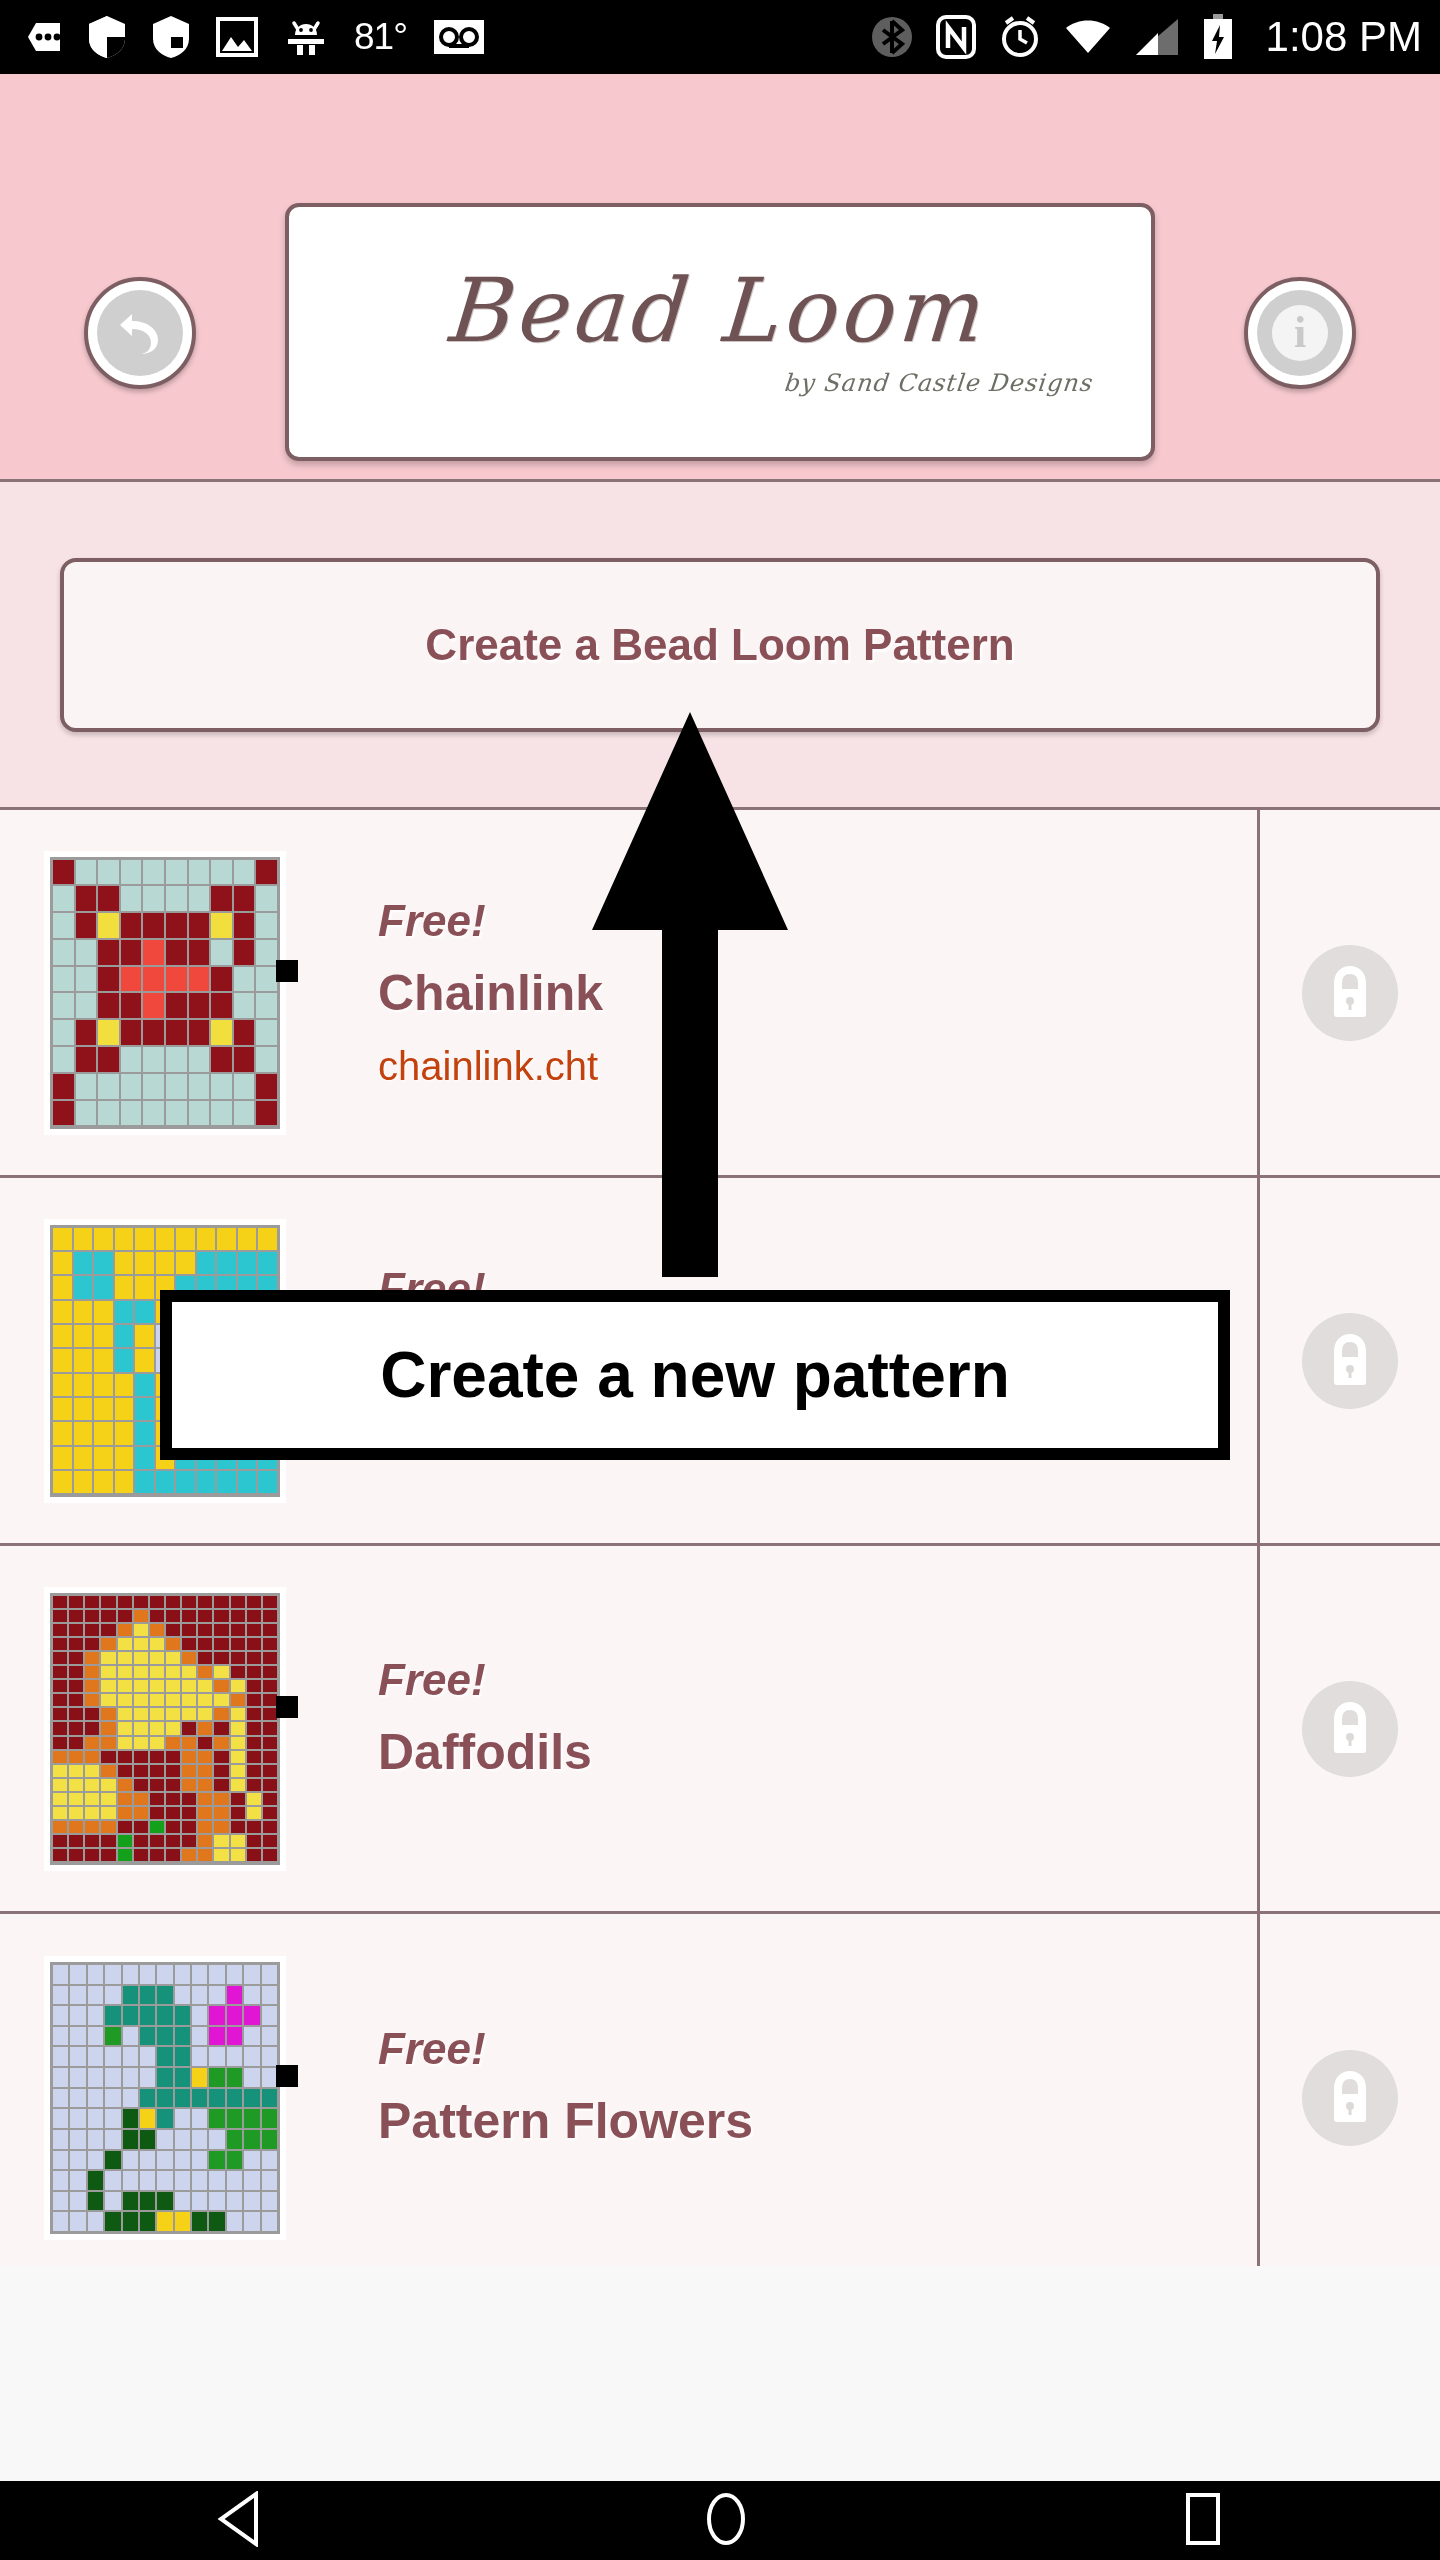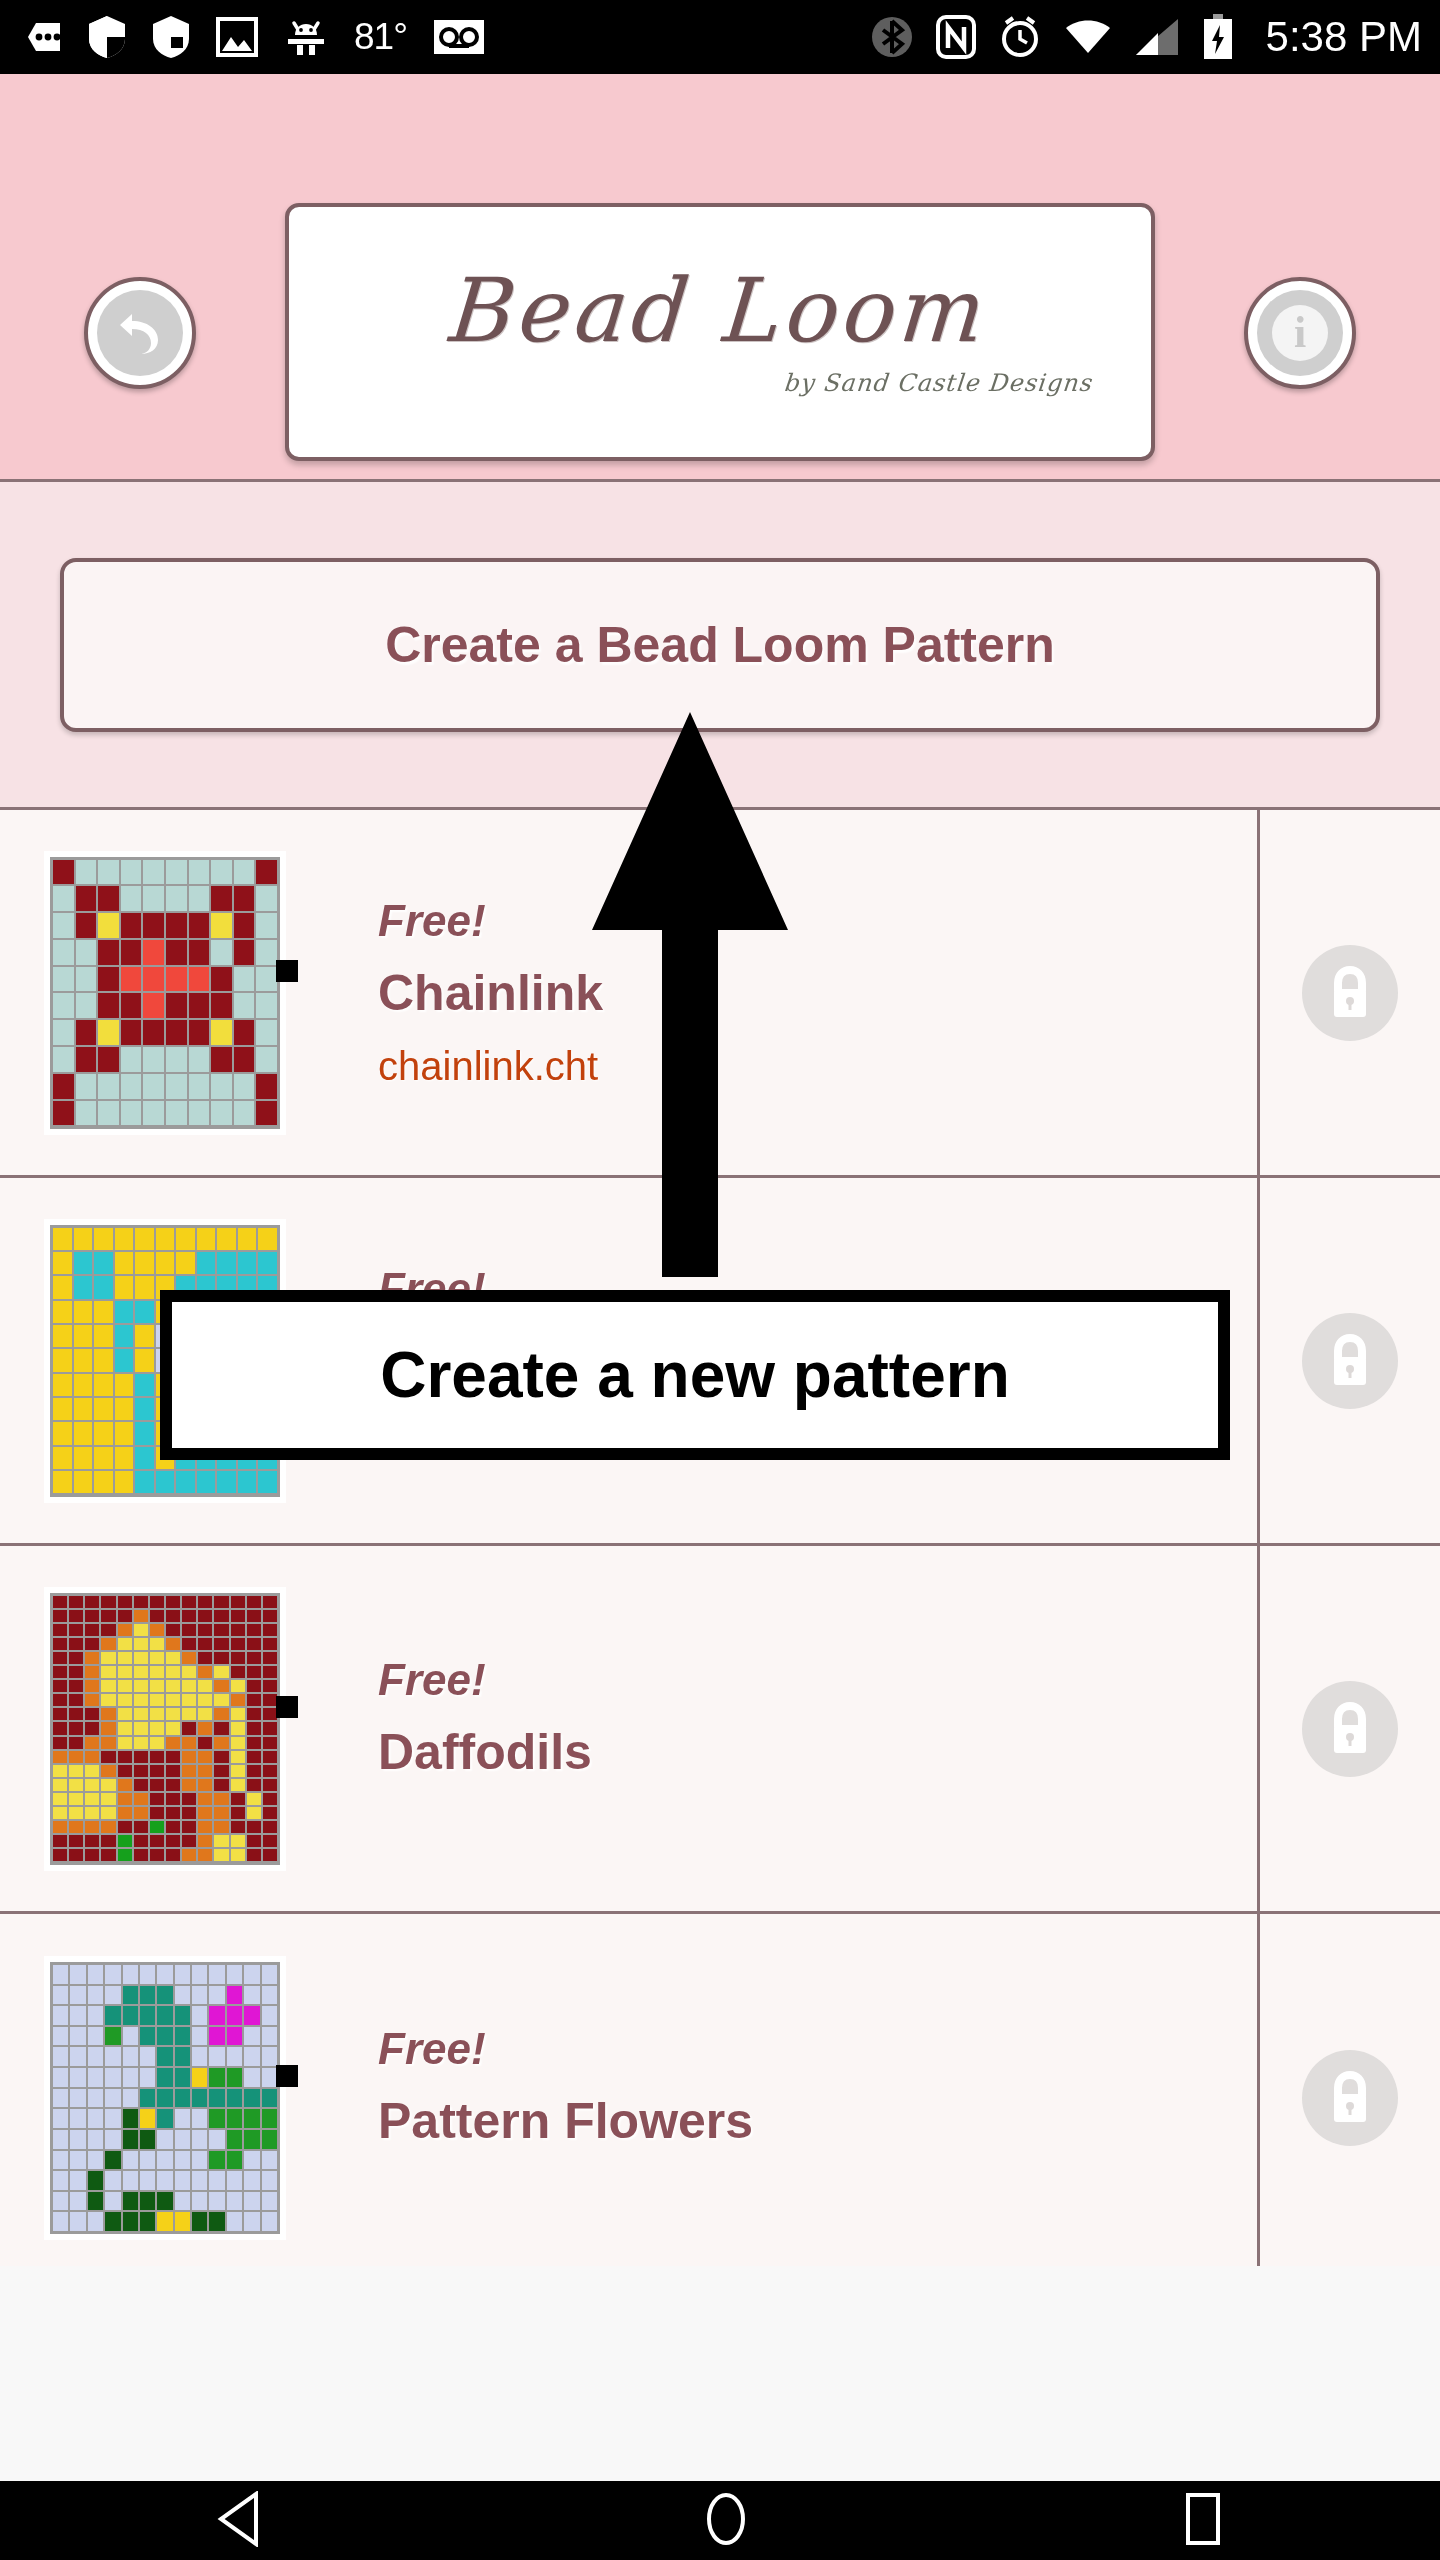--- a/index.html
+++ b/index.html
@@ -81,21 +81,21 @@
     background:#f7e2e5; border-top:3px solid #8a7276; border-bottom:3px solid #8a7276;
     display:flex; align-items:center; justify-content:center;
   }
   .create-btn{
     width:1320px; height:174px;
     background:#fbf4f4; border:4px solid #7d5f63; border-radius:16px;
     display:flex; align-items:center; justify-content:center;
     box-shadow:0 3px 5px rgba(0,0,0,.2);
   }
   .create-btn span{
-    font-size:50px; font-weight:700; color:#8a5058;
+    font-size:44px; font-weight:700; color:#8a5058;
     text-shadow:2px 3px 2px rgba(255,255,255,.85);
   }
 
   
   .list{
     position:absolute; top:810px; left:0; width:1440px;
     border-bottom:6px solid #8a7276;
     background:#fbf6f5;
   }
   .row{
@@ -253,21 +253,21 @@
           <path d="M2 38 L24 38 L24 16 Z" fill="#fff"></path>
         </svg>
     </span>
     <span class="sb-ico">
       <svg width="32" height="46" viewBox="0 0 32 46">
           <rect x="11" y="0" width="10" height="5" fill="#9a9a9a"></rect>
           <rect x="2" y="5" width="28" height="40" fill="#fff"></rect>
           <path d="M18 11 L10 27 H15 L13 40 L22 23 H17 Z" fill="#000"></path>
         </svg>
     </span>
-    <span class="sb-time">5:38 PM</span>
+    <span class="sb-time">1:08 PM</span>
   </div>
 </div>
 
 <div class="header">
 
   <div class="logo-row">
     <div class="circ-btn undo">
       <div class="circ-inner">
         <svg width="60" height="60" viewBox="0 0 60 60">
           <path d="M22 18 V11 L10 22 L22 33 V26 C34 26 41 32 41 40 C41 46 37 50 31 51 C40 51 48 46 48 37 C48 26 37 18 22 18 Z" fill="#fff"></path>

